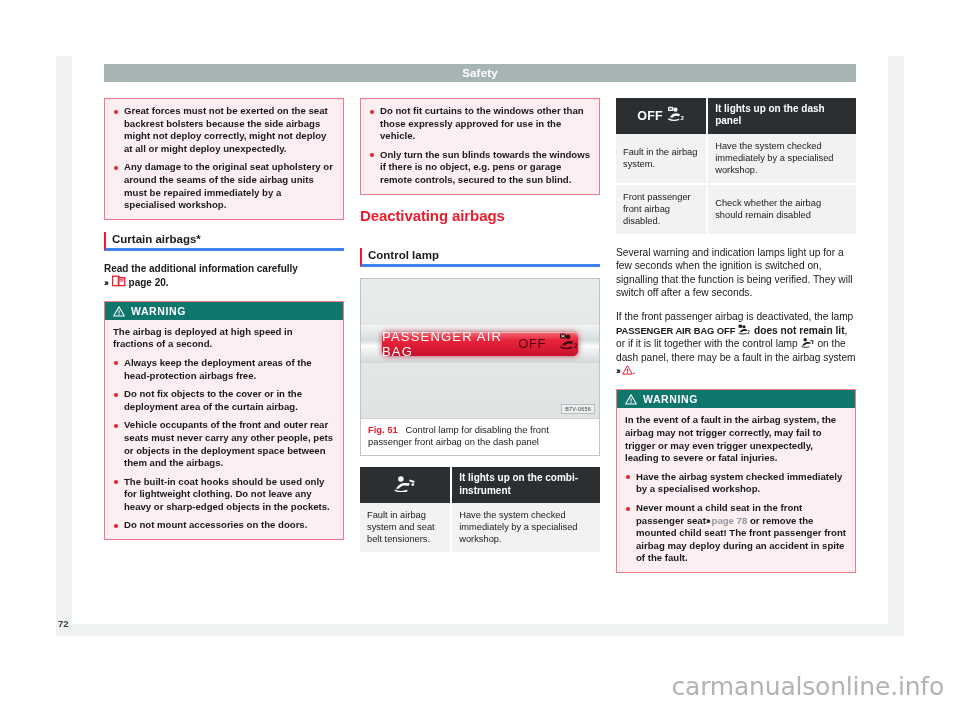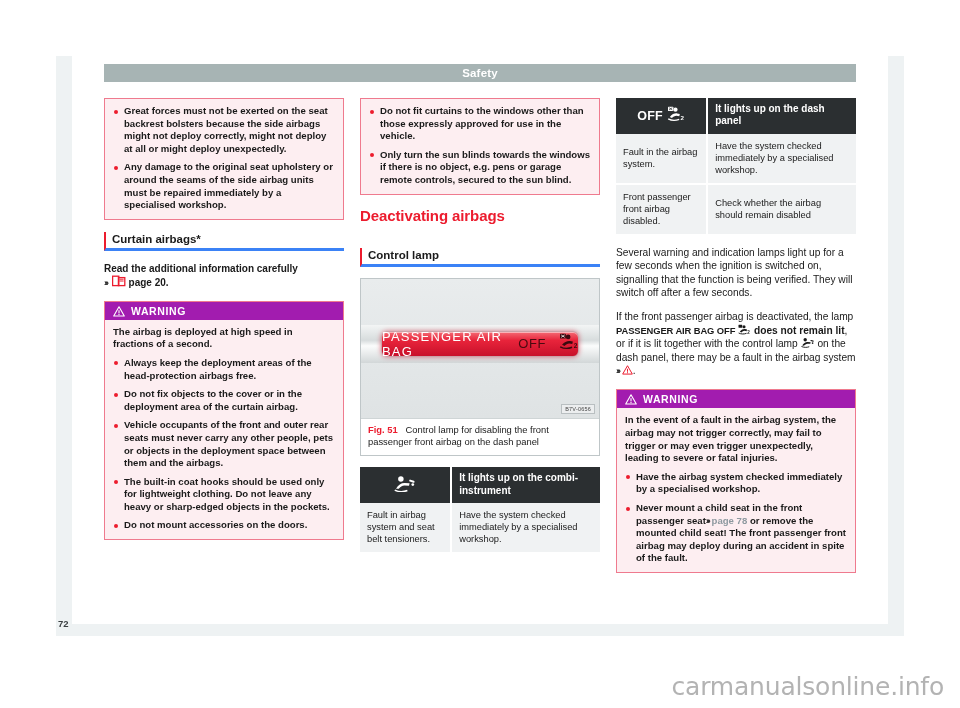--- a/index.html
+++ b/index.html
@@ -77,21 +77,21 @@
     background: #fdeef1;
     padding: 6px 8px 7px 8px;
     margin-bottom: 12px;
   }
   .warnbox {
     border: 1px solid #ef7a8e;
     background: #fdeef1;
     margin-bottom: 12px;
   }
   .warnbox .warnhead {
-    background: #a21caf;
+    background: #0f766e;
     color: #ffffff;
     font-size: 10.5px;
     font-weight: bold;
     letter-spacing: .6px;
     padding: 3px 8px 3px 8px;
     display: flex;
     align-items: center;
     gap: 7px;
   }
   .warnbox .warnbody { padding: 6px 8px 7px 8px; }

